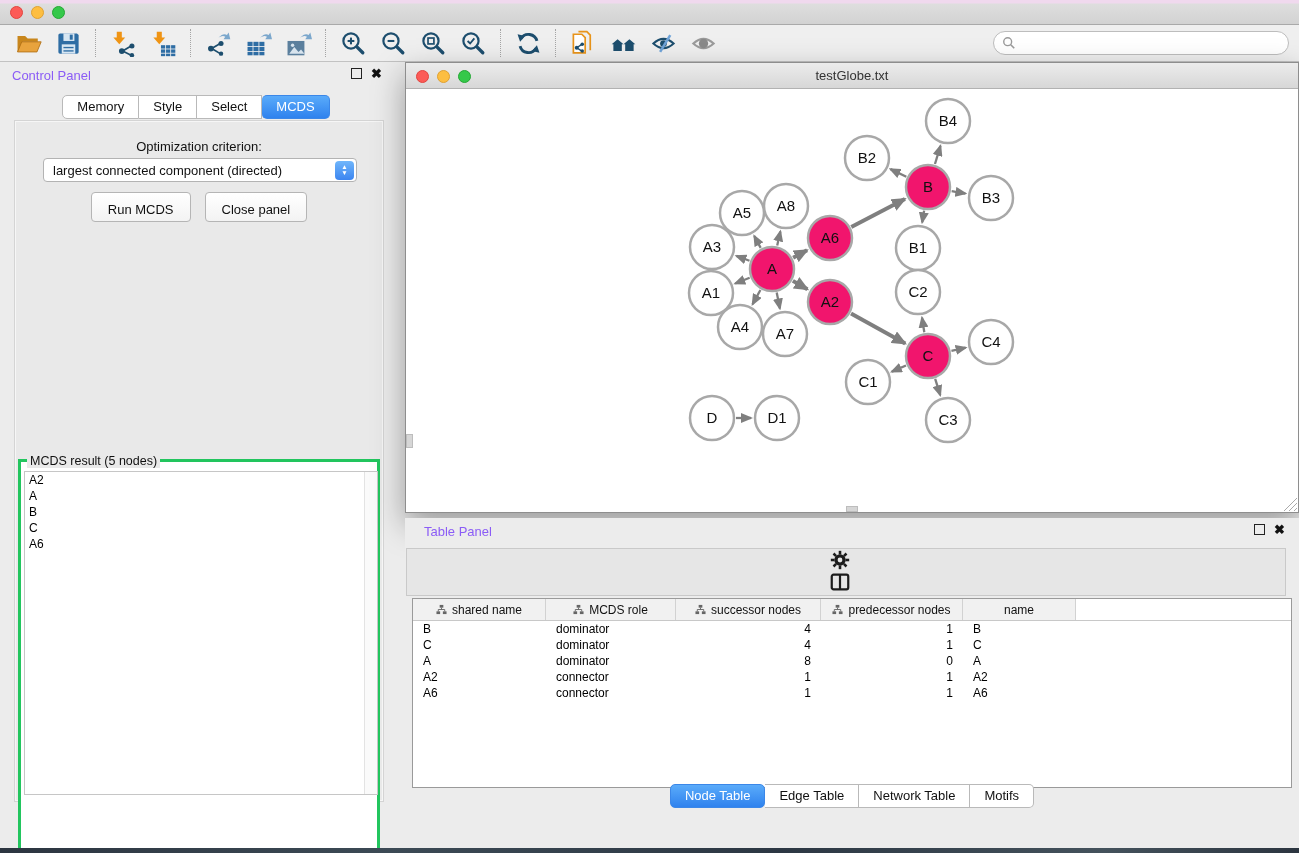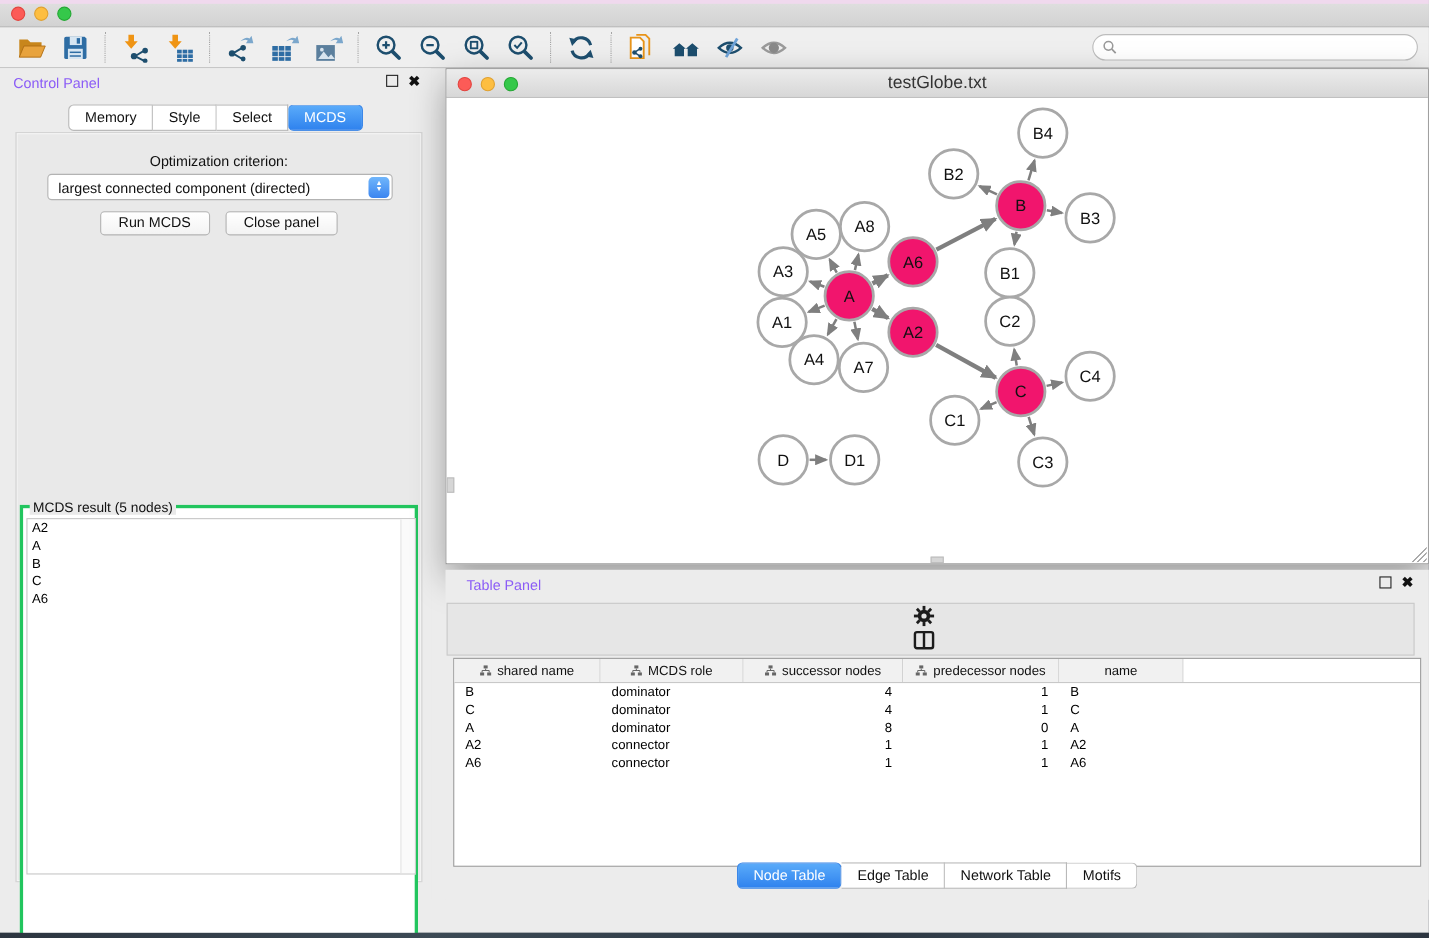--- a/index.html
+++ b/index.html
@@ -49,36 +49,36 @@
     background:#e9e9e9; border:1px solid #d4d4d4; box-shadow:0 0 0 1px #f6f6f6 inset; }
   .opt-label { margin-top:18px; text-align:center; font-size:13px; color:#111; }
   .dropdown { position:absolute; left:28px; top:37px; width:314px; height:24px; background:#fff;
     border:1px solid #b3b3b3; border-radius:4px; display:flex; align-items:center; }
   .dropdown .dd-text { flex:1; font-size:13px; color:#111; padding-left:9px; white-space:nowrap; }
   .dd-stepper { width:19px; height:19px; margin-right:2px; border-radius:4px;
     background:linear-gradient(#70b6fb,#3c85f0); color:#fff; display:flex; flex-direction:column;
     align-items:center; justify-content:center; font-size:6.5px; line-height:6px; }
   .cp-buttons { position:absolute; left:0; top:71px; width:100%; display:flex; justify-content:center; gap:14px; }
   .btn { font-size:13px; color:#111; background:linear-gradient(#ffffff,#f3f3f3); border:1px solid #b5b5b5;
-    border-radius:4px; padding:1px 16px 4px; }
+    border-radius:4px; padding:9px 16px 4px; }
 
   .result-box { position:absolute; left:3px; top:338px; width:362px; height:414px;
     border:3px solid #22c55e; background:#ffffff; }
   .result-legend { position:absolute; left:6px; top:-8px; background:#e9e9e9; font-size:12.5px; color:#111; padding:0 3px; }
   .result-list { position:absolute; left:3px; top:9px; width:354px; height:324px; background:#fff;
     border:1px solid #c6c6c6; overflow:hidden; }
   .result-scroll { position:absolute; right:0; top:0; width:13px; height:100%; background:#fafafa; border-left:1px solid #e3e3e3; }
   .list-item { font-size:12px; color:#000; padding:1.5px 0 1.5px 4px; line-height:13px; }
 
   
   .net-window { position:absolute; left:405px; top:62px; width:894px; height:451px;
     border:1px solid #8e8e8e; background:#fff; box-shadow:0 12px 30px rgba(0,0,0,0.35); }
   .net-titlebar { position:relative; height:26px; background:linear-gradient(#ececec,#d7d7d7);
     border-bottom:1px solid #b2b2b2; display:flex; align-items:center; }
-  .net-title { width:100%; text-align:center; font-size:16px; color:#333; }
+  .net-title { width:100%; text-align:center; font-size:13px; color:#333; }
   .net-canvas { position:relative; width:892px; height:423px; background:#fff; overflow:hidden; }
   .v-thumb { position:absolute; left:0; top:345px; width:7px; height:14px; background:#d6d6d6; border:1px solid #bdbdbd; }
   .h-thumb { position:absolute; left:440px; bottom:0; width:12px; height:6px; background:#d6d6d6; border:1px solid #bdbdbd; }
   .resize-grip { position:absolute; right:1px; bottom:1px; width:14px; height:14px;
     background:
       linear-gradient(135deg, transparent 50%, #aaa 50%, #aaa 56%, transparent 56%,
       transparent 68%, #aaa 68%, #aaa 74%, transparent 74%,
       transparent 86%, #aaa 86%, #aaa 92%, transparent 92%); }
 
   

